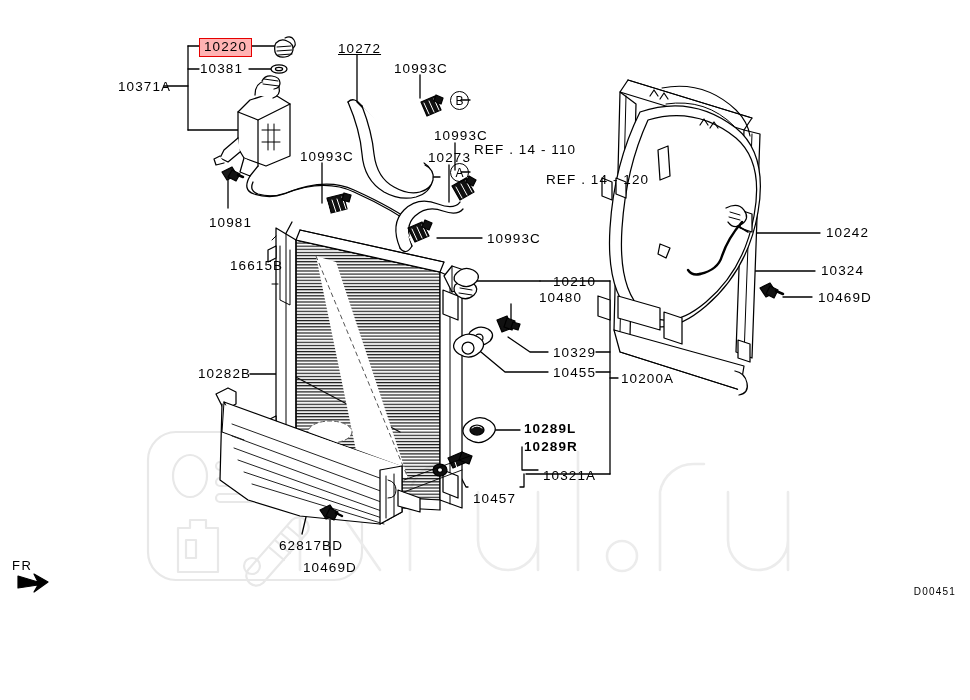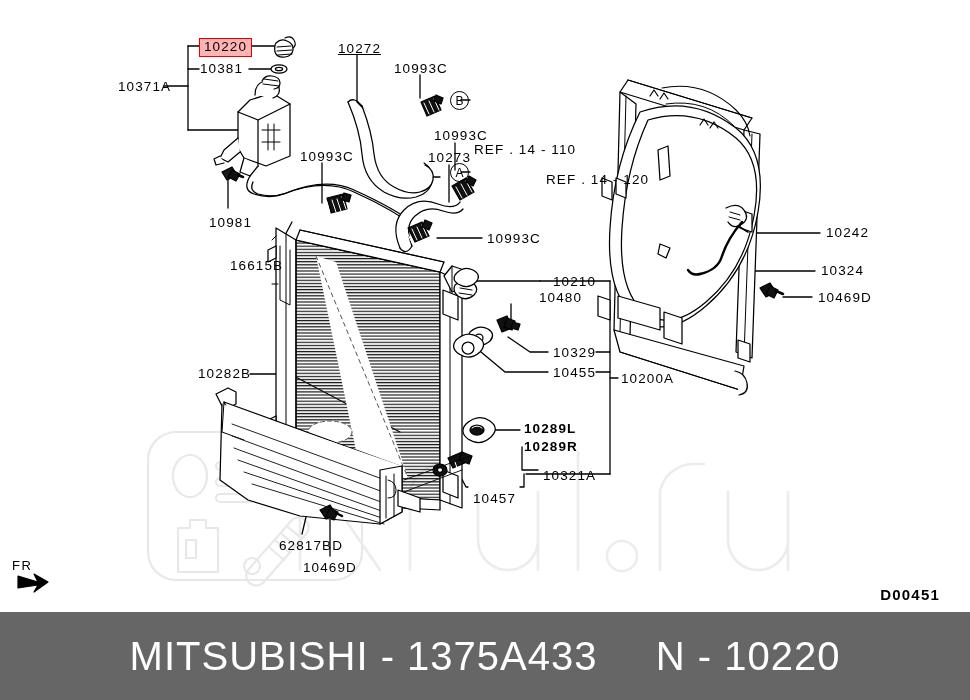--- a/index.html
+++ b/index.html
@@ -22,22 +22,22 @@
            border-radius:50%;box-sizing:border-box;font-size:12px;
            display:flex;align-items:center;justify-content:center;
            font-family:"Liberation Sans",sans-serif;color:#000;}
 
   
   #frmark{position:absolute;left:8px;top:558px;width:56px;height:48px;}
   #frmark .frtxt{position:absolute;left:4px;top:0px;font-size:13px;
                  letter-spacing:1.5px;color:#000;}
 
   
-  #diagid{position:absolute;right:30px;top:586px;font-size:15px;
-          letter-spacing:1.2px;color:#000;font-weight:bold;}
+  #diagid{position:absolute;right:14px;top:586px;font-size:10px;
+          letter-spacing:1.2px;color:#000;}
 
   
   #banner{position:absolute;left:0;top:612px;width:970px;height:88px;
           background:#666666;display:flex;align-items:center;
           justify-content:center;}
   #banner .btxt{color:#ffffff;font-size:40px;letter-spacing:1px;
                 font-family:"Liberation Sans",sans-serif;white-space:nowrap;}
   #banner .gap{display:inline-block;width:34px;}
 
   
@@ -421,25 +421,14 @@
 
   <div id="frmark">
     <div class="frtxt">FR</div>
     <svg width="56" height="48" viewBox="0 0 56 48">
       <path d="M10 18 L30 24 L26 16 L40 24 L26 34 L30 27 L10 30 Z" fill="#000" stroke="#000" stroke-width="1.2" stroke-linejoin="round"></path>
     </svg>
   </div>
 
   <div id="diagid">D00451</div>
 
-  <div id="banner">
-    <div class="btxt">
-      <span>MITSUBISHI</span>
-      <span> - </span>
-      <span>1375A433</span>
-      <span class="gap"></span>
-      <span>N</span>
-      <span> - </span>
-      <span>10220</span>
-    </div>
-  </div>
 
 </div>
 
 </body></html>

